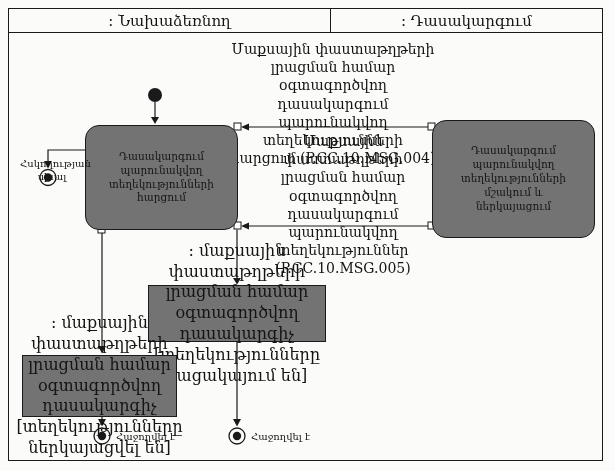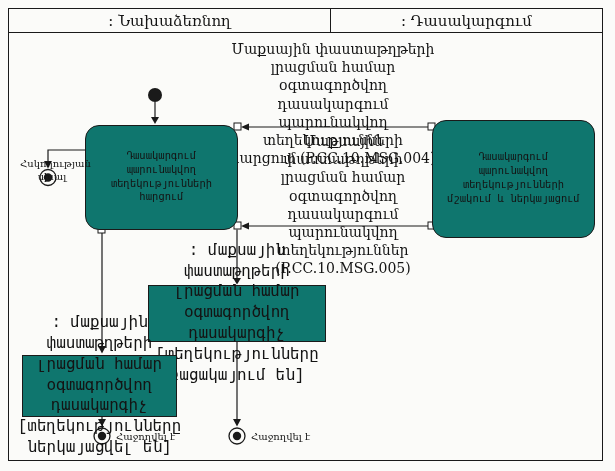--- a/index.html
+++ b/index.html
@@ -11,22 +11,22 @@
   .frame{
     left:8px;top:8px;width:595px;height:453px;
     border:1.3px solid #1a1a1a;box-sizing:border-box;
   }
   .lane-header{position:absolute;left:0;top:0;right:0;height:23px;border-bottom:1.3px solid #1a1a1a;display:flex;}
   .lane-cell{display:flex;align-items:center;justify-content:center;font-size:15px;}
   .lane-cell.left{width:322px;border-right:1.3px solid #1a1a1a;box-sizing:border-box;}
   .lane-cell.right{flex:1;}
   svg.layer{left:0;top:0;width:615px;height:471px;pointer-events:none;}
   .node{
-    box-sizing:border-box;border:1.2px solid #1a1a1a;background:#0f766e;
-    display:flex;align-items:center;justify-content:center;text-align:center;font-family:Liberation Mono, monospace;
+    box-sizing:border-box;border:1.2px solid #1a1a1a;background:#737373;
+    display:flex;align-items:center;justify-content:center;text-align:center;
   }
   .activity{border-radius:14px;font-size:10.5px;line-height:1.32;}
   .object{border-radius:0;font-size:16px;line-height:1.3;}
   .lbl{text-align:center;font-size:14px;line-height:1.3;}
   .lbl.small{font-size:10px;}
   .lbl.nowrap{white-space:nowrap;text-align:center;}
 </style>
 </head>
 <body>
 

